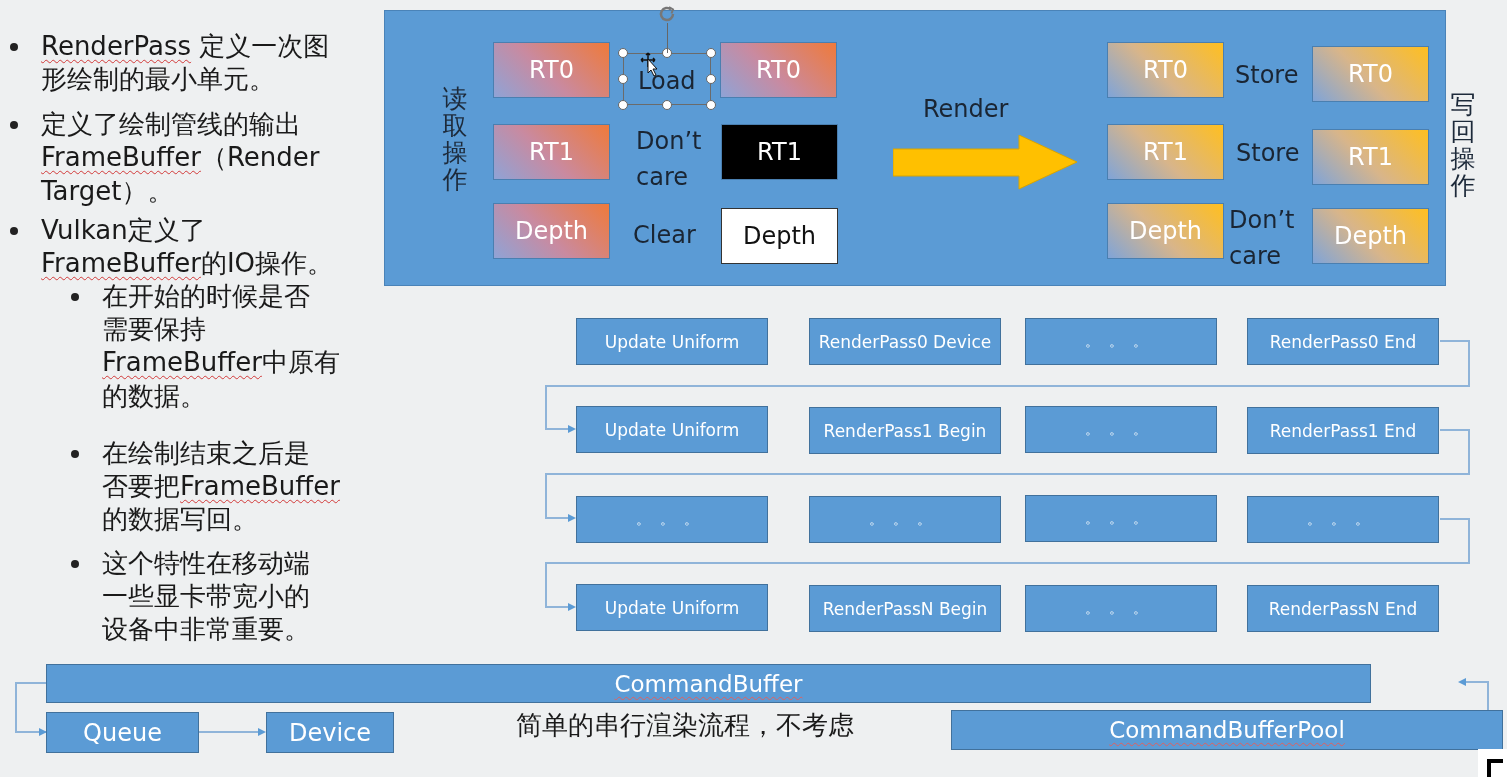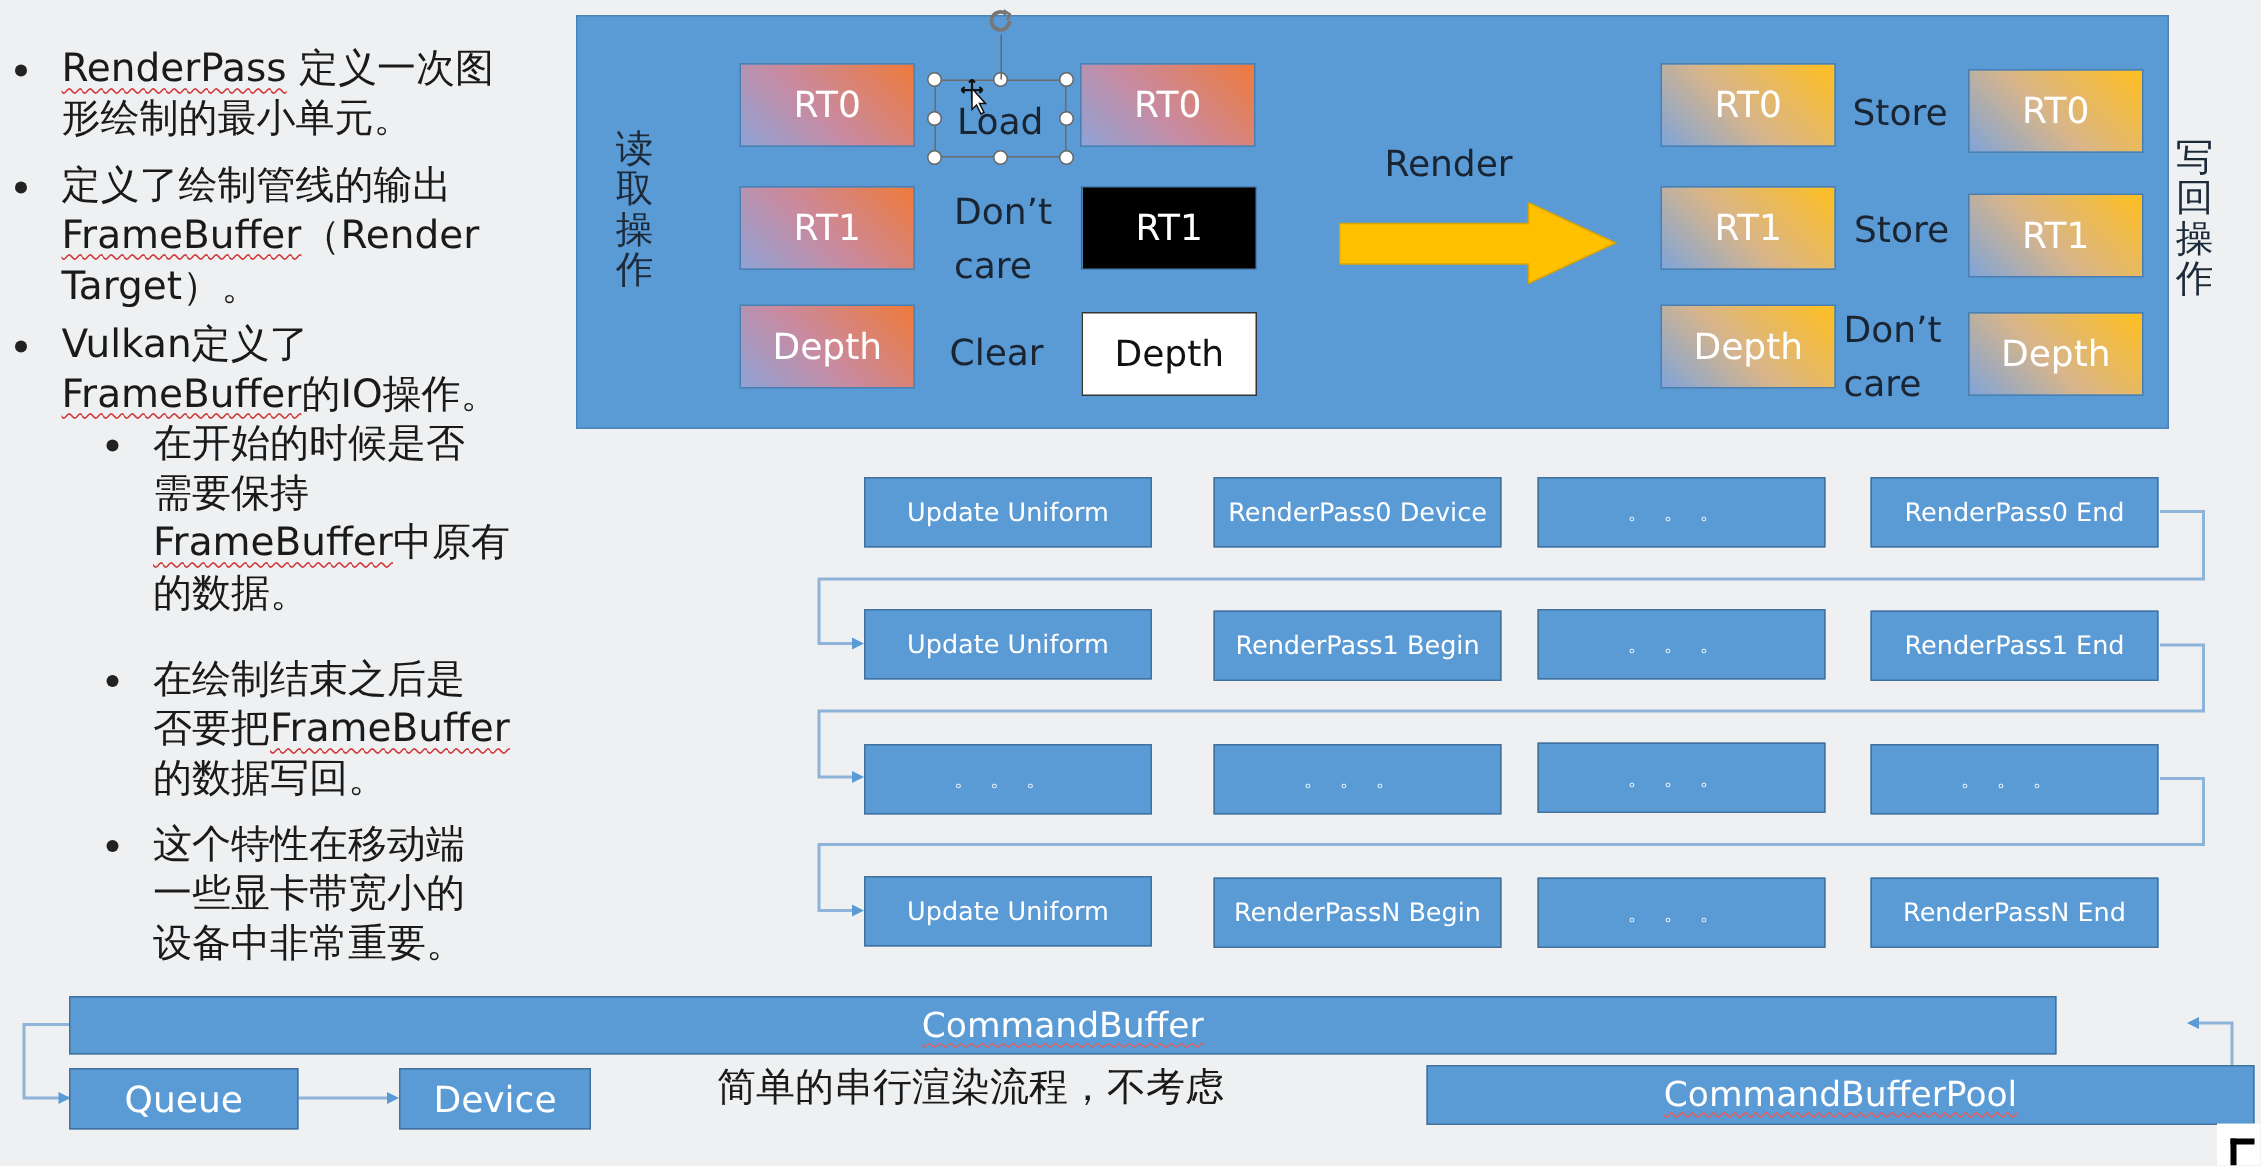--- a/index.html
+++ b/index.html
@@ -29,21 +29,21 @@
   .op { position: absolute; font-size: 24px; color: #1a2533; line-height: 36px; }
   .sel-box { position: absolute; border: 1px solid #6b6b6b; }
   .handle { position: absolute; width: 10px; height: 10px; border-radius: 50%; background: #fff; border: 1px solid #666; }
 
   
   .cmd { position: absolute; width: 192px; height: 47px; background: #5b9bd5; border: 1px solid #41719c; color: #fff; font-size: 17px; display: flex; align-items: center; justify-content: center; }
   .ellipsis { letter-spacing: 10px; font-size: 14px; }
 
   
   .bar { position: absolute; background: #5b9bd5; border: 1px solid #41719c; color: #fff; display: flex; align-items: center; justify-content: center; font-size: 23px; }
-  .caption { left: 478px; top: 708px; font-size: 26px; line-height: 34px; color: #1a1a1a; }
+  .caption { left: 516px; top: 708px; font-size: 26px; line-height: 34px; color: #1a1a1a; }
   .pagenum { left: 1396px; top: 781px; font-size: 18px; color: #0f766e; }
   .corner { left: 1478px; top: 749px; width: 29px; height: 28px; background: #fff; }
   .corner-mark { position: absolute; left: 9px; top: 10px; width: 16px; height: 18px; border-left: 4px solid #000; border-top: 4px solid #000; }
 </style>
 </head>
 <body>
 
 <div class="abs bullets">
 
   <span class="dot" style="left:6px;top:13px"></span>
@@ -70,21 +70,21 @@
   <div class="b-line" style="left:98px;top:440px"><span>否要把</span><span class="squiggle">FrameBuffer</span></div>
   <div class="b-line" style="left:98px;top:473px"><span>的数据写回。</span></div>
 
   <span class="dot" style="left:67px;top:530px"></span>
   <div class="b-line" style="left:98px;top:517px"><span>这个特性在移动端</span></div>
   <div class="b-line" style="left:98px;top:550px"><span>一些显卡带宽小的</span></div>
   <div class="b-line" style="left:98px;top:583px"><span>设备中非常重要。</span></div>
 </div>
 
 <div class="abs panel">
-  <div class="vert" style="left:24px;top:74px">读取操作</div>
+  <div class="vert" style="left:56px;top:74px">读取操作</div>
 
   <div class="rt rt-red" style="left:108px;top:31px">RT0</div>
   <div class="rt rt-red" style="left:108px;top:113px">RT1</div>
   <div class="rt rt-red" style="left:108px;top:192px">Depth</div>
 
   <div class="op" style="left:253px;top:52px">Load</div>
   <div class="op" style="left:251px;top:112px;width:80px;white-space:normal">Don’t care</div>
   <div class="op" style="left:248px;top:206px">Clear</div>
 
   <div class="sel-box" style="left:238px;top:42px;width:88px;height:52px"></div>

